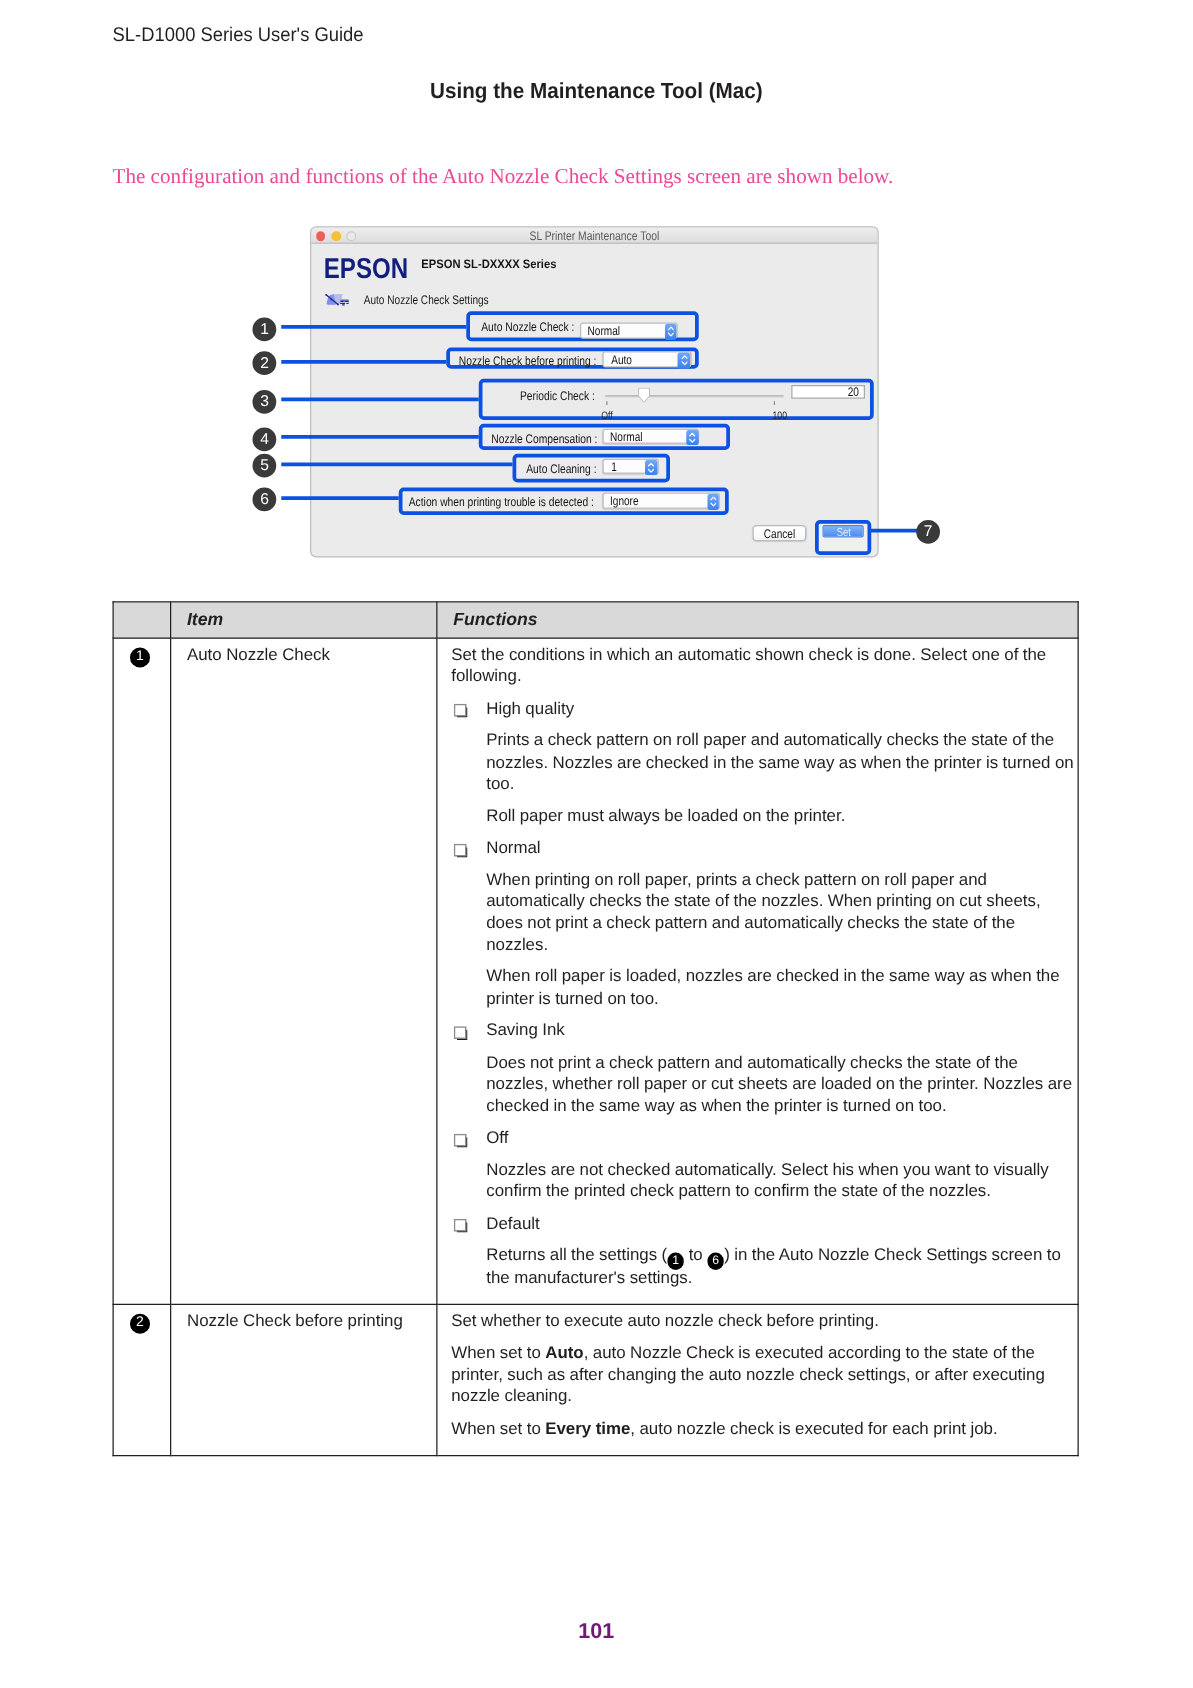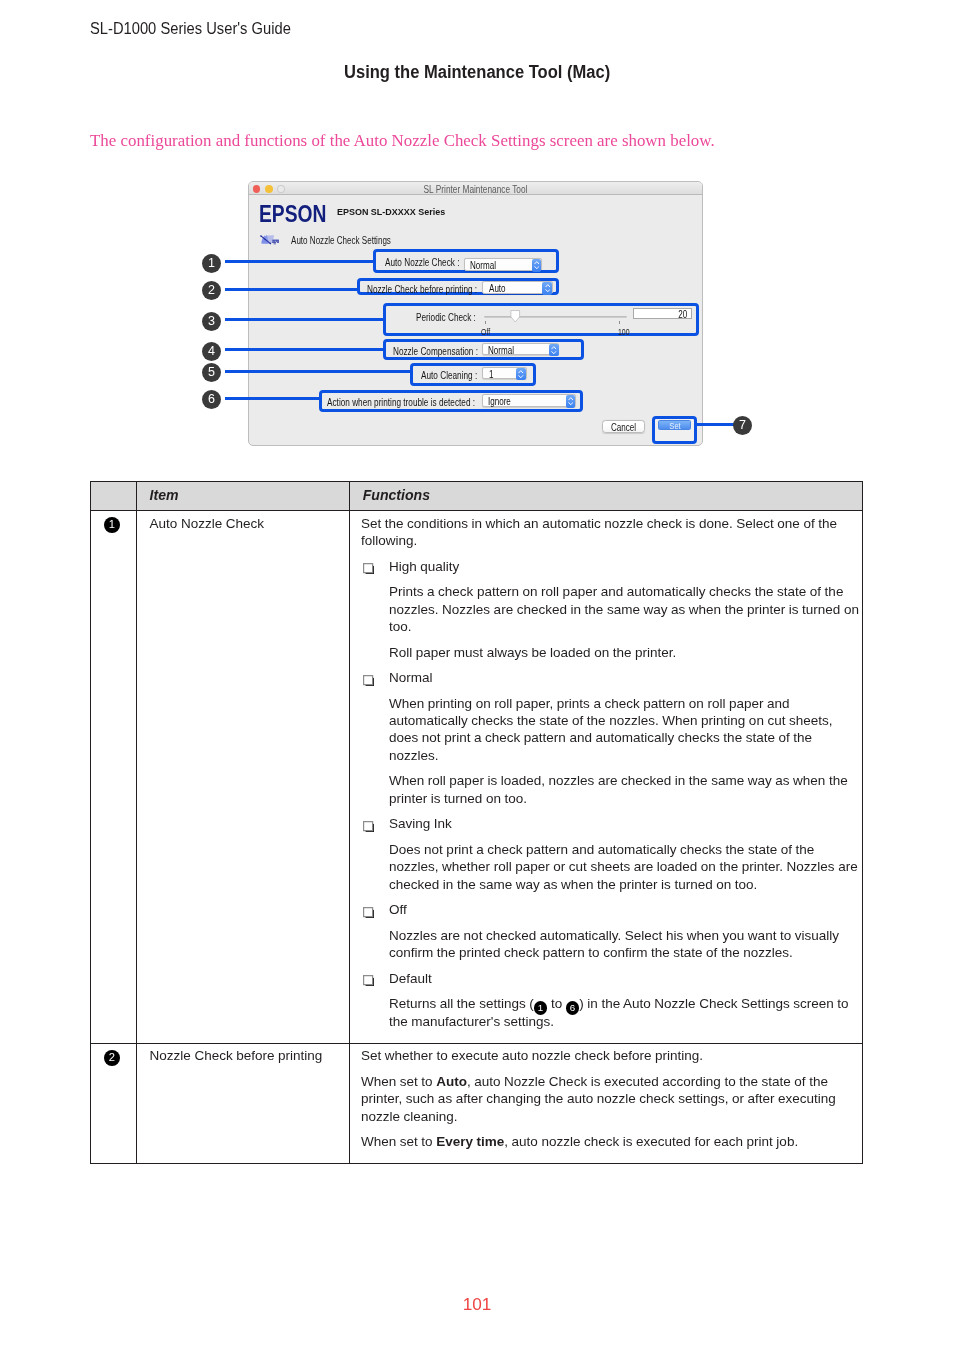--- a/index.html
+++ b/index.html
@@ -6,22 +6,22 @@
   html,body{margin:0;padding:0;}
   body{width:954px;height:1350px;background:#ffffff;
        font-family:"Liberation Sans",sans-serif;color:#1a1a1a;}
   .page{position:relative;width:954px;height:1350px;overflow:hidden;}
 
   .hdr{position:absolute;display:inline-block;left:89.5px;top:19.9px;font-size:15.8px;line-height:18px;
        color:#231f20;transform:scaleX(0.932);transform-origin:left top;}
   .title{position:absolute;display:inline-block;left:344.2px;top:62.3px;font-size:17.5px;font-weight:bold;
        line-height:20px;color:#231f20;transform:scaleX(0.945);transform-origin:left top;}
   .lead{position:absolute;left:90px;top:131px;font-family:"Liberation Serif",serif;font-size:16.9px;line-height:19px;color:#ec4899;}
-  .pageno{position:absolute;left:0;right:0;top:1295.3px;text-align:center;font-size:17.2px;font-weight:normal;
-       line-height:19px;color:#ef4444;}
+  .pageno{position:absolute;left:0;right:0;top:1295.3px;text-align:center;font-size:17.2px;font-weight:bold;
+       line-height:19px;color:#701a75;}
 
   
   .shot{position:absolute;left:248.3px;top:181px;width:455px;height:265px;
         background:#ebebeb;border:1px solid #bdbdbd;border-radius:5px;overflow:hidden;}
   .titlebar{position:relative;height:13.4px;
             background:linear-gradient(#eeeeee,#dddddd);border-bottom:1px solid #b9b9b9;}
   .tl{position:absolute;top:2.5px;width:7.9px;height:8.2px;border-radius:50%;}
   .tl-r{left:3.3px;background:#ef5f58;}
   .tl-y{left:15.5px;background:#f5c138;}
   .tl-g{left:27.6px;background:#e9e9e9;border:0.7px solid #cccccc;}
@@ -286,21 +286,21 @@
         <td class="c1"></td>
         <td class="c2">Item</td>
         <td>Functions</td>
       </tr>
     </thead>
     <tbody id="tbody">
         <tr>
           <td class="numcell c1"><span class="cnum">1</span></td>
           <td class="itemcell c2">Auto Nozzle Check</td>
           <td class="funccell">
-            <div class="p">Set the conditions in which an automatic nozzle check is done. Select one of the following.</div>
+            <div class="p">Set the conditions in which an automatic shown check is done. Select one of the following.</div>
             <div class="bl"><span class="bx"><svg width="11" height="11" viewBox="0 0 11 11" aria-hidden="true">
                   <path d="M2.6 2.9 H11 V11 H2.6 Z" fill="#1a1a1a"></path>
                   <path d="M0.6 0.6 H9.6 V9.6 H0.6 Z" fill="#ffffff" stroke="#8c8c8c" stroke-width="1.2"></path>
                 </svg></span><span>High quality</span></div>
             <div class="sub">Prints a check pattern on roll paper and automatically checks the state of the nozzles. Nozzles are checked in the same way as when the printer is turned on too.</div>
             <div class="sub">Roll paper must always be loaded on the printer.</div>
             <div class="bl"><span class="bx"><svg width="11" height="11" viewBox="0 0 11 11" aria-hidden="true">
                   <path d="M2.6 2.9 H11 V11 H2.6 Z" fill="#1a1a1a"></path>
                   <path d="M0.6 0.6 H9.6 V9.6 H0.6 Z" fill="#ffffff" stroke="#8c8c8c" stroke-width="1.2"></path>
                 </svg></span><span>Normal</span></div>

